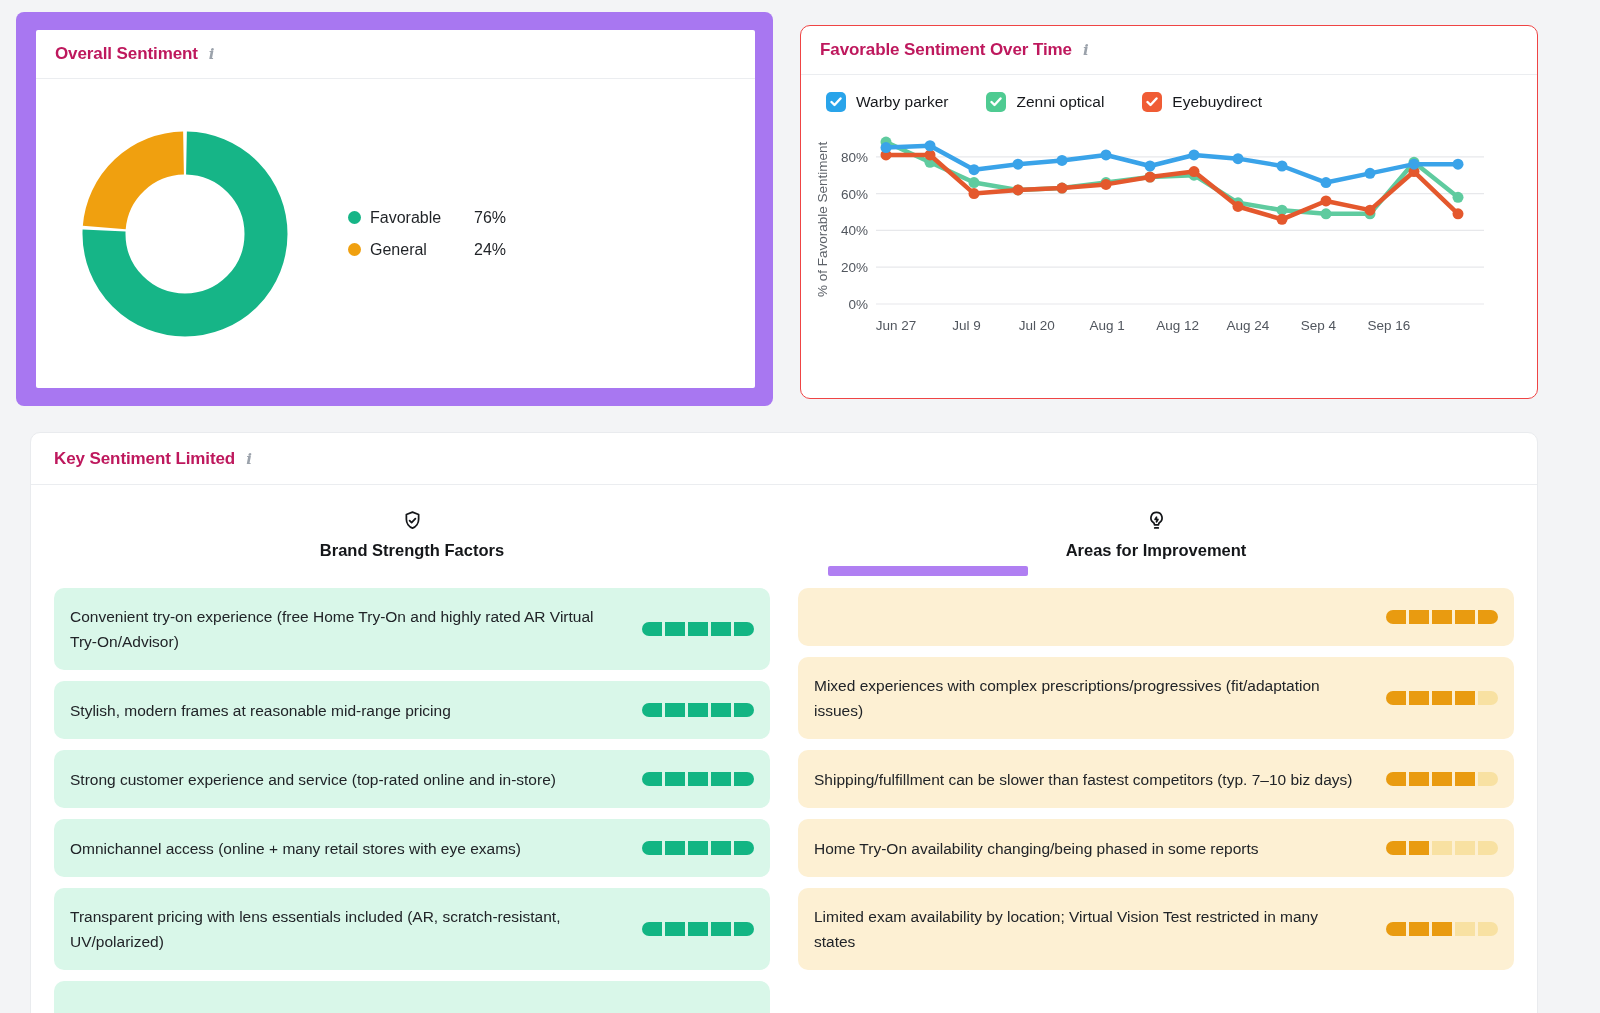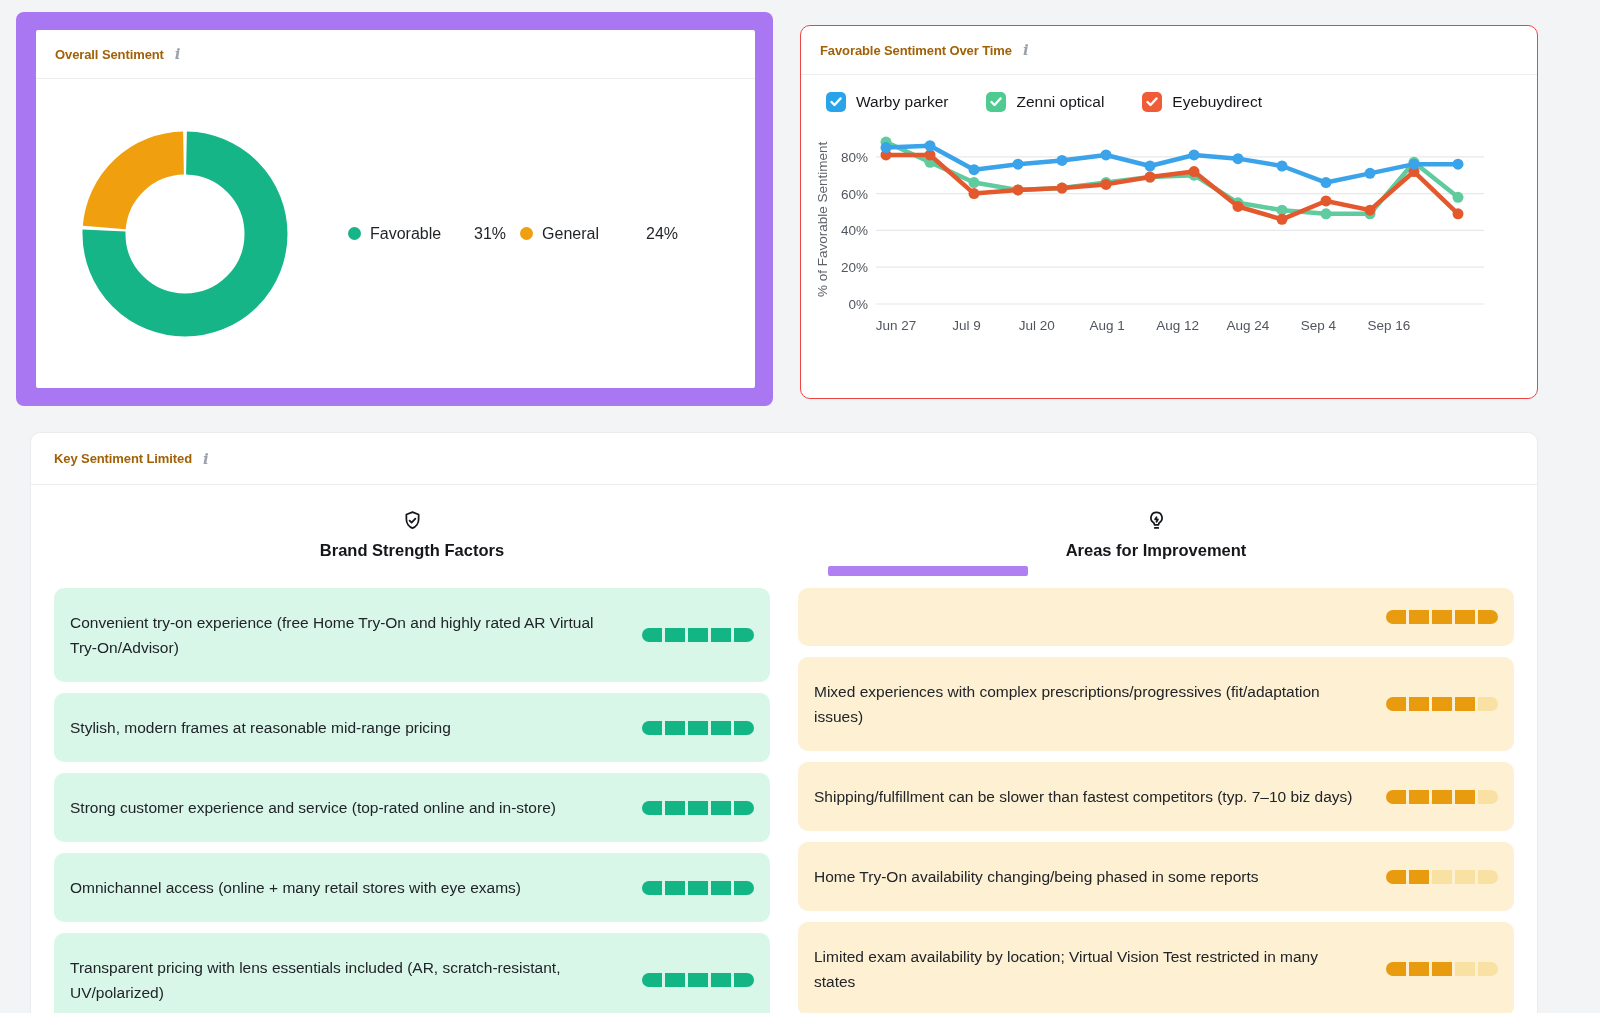--- a/index.html
+++ b/index.html
@@ -1,29 +1,29 @@
 <!DOCTYPE html>
 <html><head>
 <meta charset="utf-8">
 <style>
   html,body{margin:0;padding:0;}
   .screen{position:relative;width:1600px;height:1013px;overflow:hidden;background:#f3f4f6;
           font-family:"Liberation Sans","DejaVu Sans",sans-serif;color:#1b1d21;}
   .card{background:#fff;box-sizing:border-box;}
   .card-header{display:flex;align-items:center;gap:9px;height:48px;padding:0 19px;
                border-bottom:1px solid #ebedf0;}
-  .card-title{font-size:13px;font-weight:700;color:#a16207;letter-spacing:-.1px;}
+  .card-title{font-size:17px;font-weight:700;color:#be185d;letter-spacing:-.1px;}
   .info-i{font-family:"DejaVu Serif",serif;font-style:italic;font-weight:600;font-size:15px;
           color:#9ba2ab;cursor:pointer;padding:0 2px;}
   
   .highlight-frame{position:absolute;left:16px;top:12px;width:757px;height:394px;border-radius:8px;
                    padding:18px 18px 18px 20px;box-sizing:border-box;}
   .overall-card{width:100%;height:100%;display:flex;flex-direction:column;border-radius:2px;}
   .donut-body{flex:1;display:flex;align-items:center;padding-left:46px;gap:60px;}
-  .donut-legend{display:flex;flex-direction:row;gap:14px;align-items:flex-end;}
+  .donut-legend{display:flex;flex-direction:column;gap:14px;align-items:flex-end;}
   .legend-row{display:flex;align-items:center;font-size:16px;color:#1f2226;}
   .legend-dot{width:13px;height:13px;border-radius:50%;margin-right:9px;flex:0 0 auto;}
   .legend-label{width:104px;}
   
   .time-card{position:absolute;left:800px;top:25px;width:738px;height:374px;
              border:1px solid #ef4444;border-radius:10px;}
   .checkbox-row{display:flex;align-items:center;gap:38px;padding:17px 0 4px 25px;}
   .checkbox-item{display:flex;align-items:center;gap:10px;cursor:pointer;}
   .cb{width:20px;height:20px;border-radius:5px;display:flex;align-items:center;justify-content:center;}
   .cb svg{display:block;}
@@ -36,21 +36,21 @@
   .drivers-card{position:absolute;left:30px;top:432px;width:1508px;height:640px;
                 border:1px solid #e9ebee;border-radius:10px;}
   .drivers-card .card-header{height:51px;padding:0 23px;}
   .columns{display:flex;gap:28px;padding:25px 23px 0 23px;}
   .col{flex:1;min-width:0;}
   .col-header{display:flex;align-items:center;gap:10px;margin-bottom:6px;flex-direction:column;}
   .col-header-text{font-size:16.5px;font-weight:700;color:#141619;}
   .col-underline{height:10px;width:200px;border-radius:2px;margin:0 0 12px 30px;}
   .col-spacer{height:22px;}
   .hdr-icon{display:flex;align-items:center;}
-  .pill{display:flex;align-items:center;border-radius:10px;padding:22px 16px;margin-bottom:11px;
+  .pill{display:flex;align-items:center;border-radius:10px;padding:16px 16px;margin-bottom:11px;
         min-height:58px;box-sizing:border-box;}
   .pill.green{background:#d9f7e9;}
   .pill.orange{background:#fdf0d3;}
   .pill.partial{height:42px;min-height:0;margin-bottom:0;}
   .pill-text{flex:1;font-size:15.5px;line-height:25px;color:#212428;max-width:548px;padding-right:26px;}
   .scorebar{display:flex;gap:3px;border-radius:7px;overflow:hidden;flex:0 0 auto;margin-left:auto;}
   .scorebar span{width:20px;height:14px;display:block;}
 </style>
 </head>
 <body>
@@ -65,21 +65,21 @@
       </div>
       <div class="donut-body">
         <svg width="206" height="206" viewBox="0 0 206 206" id="donut-svg">
             <circle cx="103" cy="103" r="81" fill="none" stroke="#16b587" stroke-width="43" pathLength="100" stroke-dasharray="75.4 24.599999999999994" stroke-dashoffset="-0.3" transform="rotate(-90 103 103)"></circle>
             <circle cx="103" cy="103" r="81" fill="none" stroke="#f0a00f" stroke-width="43" pathLength="100" stroke-dasharray="23.4 76.6" stroke-dashoffset="-76.3" transform="rotate(-90 103 103)"></circle>
           </svg>
         <div class="donut-legend" id="donut-legend">
             <div class="legend-row">
               <span class="legend-dot" style="background: rgb(22, 181, 135);"></span>
               <span class="legend-label">Favorable</span>
-              <span class="legend-value">31%</span>
+              <span class="legend-value">76%</span>
             </div>
             <div class="legend-row">
               <span class="legend-dot" style="background: rgb(240, 160, 15);"></span>
               <span class="legend-label">General</span>
               <span class="legend-value">24%</span>
             </div>
           </div>
       </div>
     </section>
   </div>

